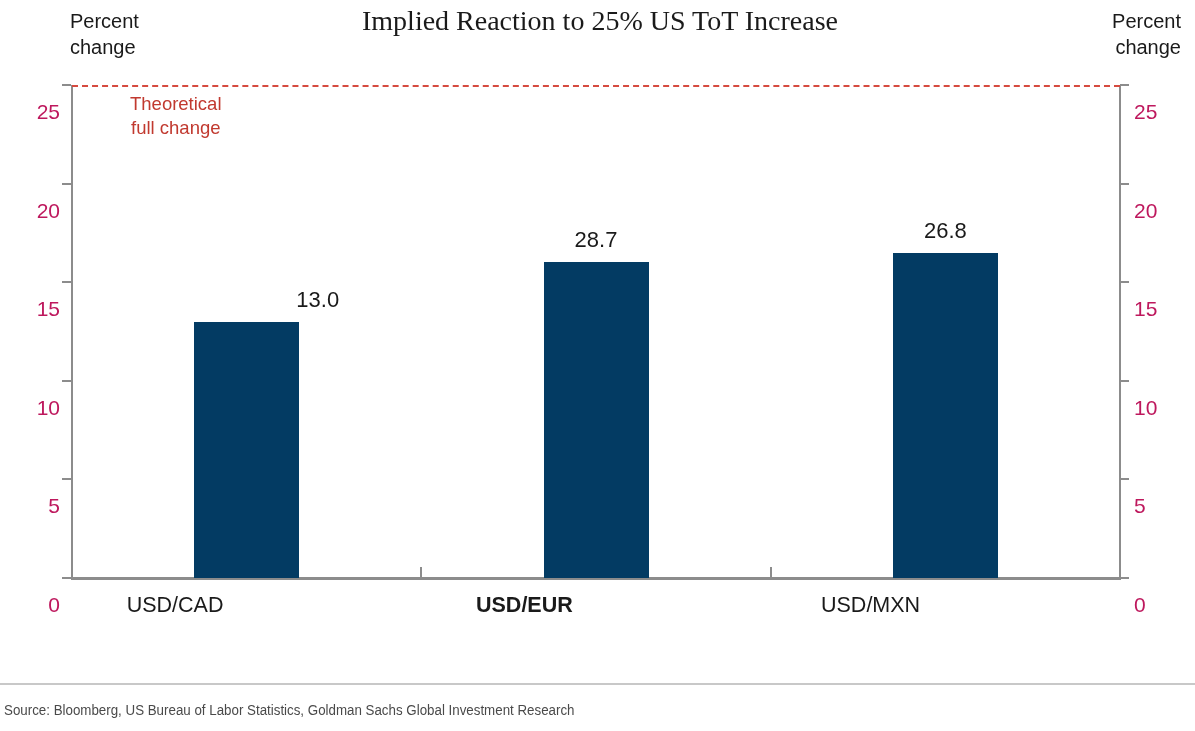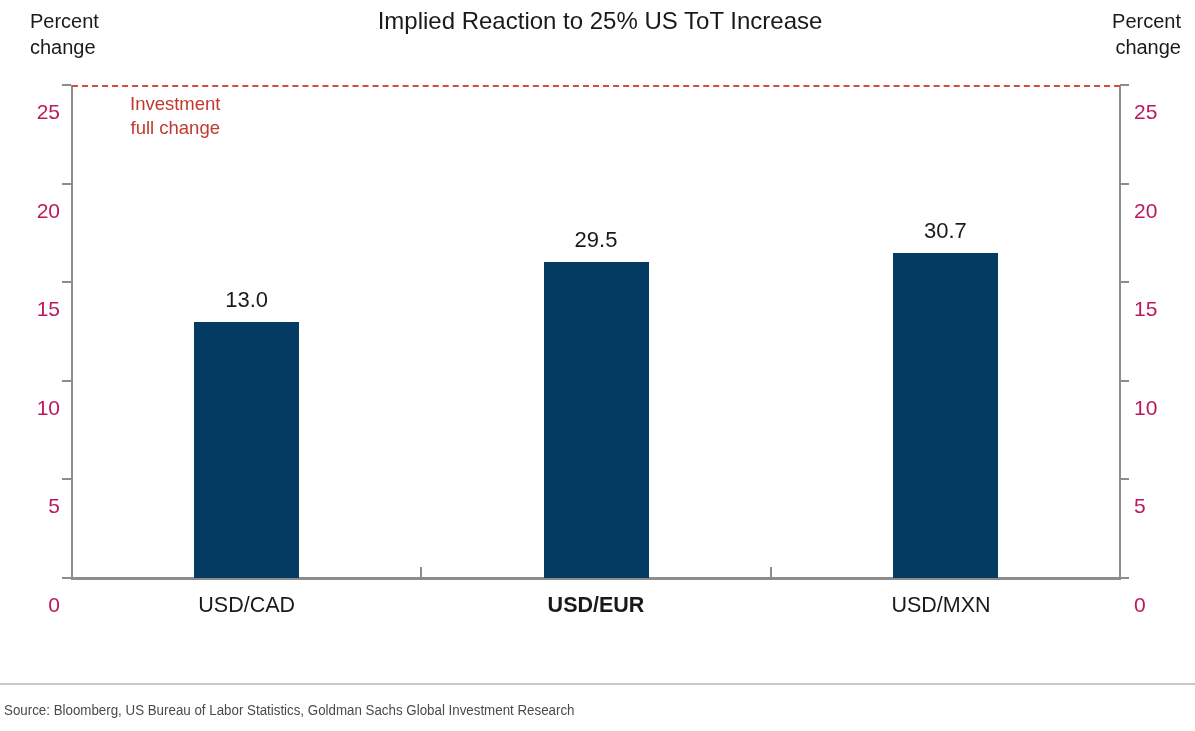--- a/index.html
+++ b/index.html
@@ -26,32 +26,34 @@
     height: 731px;
   }
 
   
   #chart-title {
     position: absolute;
     left: 180px;
     top: 8px;
     width: 840px;
     text-align: center;
-    font-size: 24px;
+    font-size: 28px;
     line-height: 26px;
     color: #1a1a1a;
     white-space: nowrap;
+    font-family: Liberation Serif, serif;
   }
 
   .axis-unit-label {
     position: absolute;
     top: 8px;
     font-size: 20px;
     line-height: 26px;
     color: #1a1a1a;
+    margin-left: 40px;
   }
   #axis-unit-left {
     left: 30px;
     text-align: left;
   }
   #axis-unit-right {
     right: 14px;
     text-align: right;
   }
   .axis-unit-label .unit-line {
@@ -170,21 +172,21 @@
     white-space: nowrap;
   }
 
   
   .category-label {
     position: absolute;
     top: 592px;
     font-size: 21.5px;
     line-height: 26px;
     color: #1a1a1a;
-    text-align: center;
+    text-align: left;
     white-space: nowrap;
   }
 
   
   #footer-divider {
     position: absolute;
     left: 0;
     top: 683px;
     width: 1195px;
     height: 2px;
@@ -251,36 +253,36 @@
         <div class="y-tick-label left" style="top: -10px;">25</div>
         <div class="y-tick-label right" style="top: -10px;">25</div>
       </div>
     <div id="x-sep-layer">
         <div class="x-sep-tick" style="left: 348.333px;"></div>
         <div class="x-sep-tick" style="left: 697.667px;"></div>
       </div>
     <div id="threshold-layer">
         <div id="threshold-line" style="top: 0px; border-top-color: rgb(214, 74, 63);"></div>
         <div id="threshold-annotation" style="left: 58px; top: 7px; color: rgb(193, 57, 47);">
-          <span class="ann-line">Investment</span>
+          <span class="ann-line">Theoretical</span>
           <span class="ann-line">full change</span>
         </div>
       </div>
     <div id="bars-layer">
         <div class="bar-group" style="left: 122.167px; width: 105px;">
           <div class="bar-rect" style="height: 256.36px; background: rgb(3, 59, 99);"></div>
-          <div class="bar-value-label" style="top: 203.64px;">13.0</div>
+          <div class="bar-value-label" style="top: 203.64px; text-align: right;">13.0</div>
         </div>
         <div class="bar-group" style="left: 471.5px; width: 105px;">
           <div class="bar-rect" style="height: 315.52px; background: rgb(3, 59, 99);"></div>
-          <div class="bar-value-label" style="top: 144.48px;">29.5</div>
+          <div class="bar-value-label" style="top: 144.48px;">28.7</div>
         </div>
         <div class="bar-group" style="left: 820.833px; width: 105px;">
           <div class="bar-rect" style="height: 325.38px; background: rgb(3, 59, 99);"></div>
-          <div class="bar-value-label" style="top: 134.62px;">30.7</div>
+          <div class="bar-value-label" style="top: 134.62px;">26.8</div>
         </div>
       </div>
   </div>
 
   <div id="categories-layer">
       <div class="category-label" style="left: 126.667px; width: 240px;">USD/CAD</div>
       <div class="category-label" style="left: 476px; width: 240px; font-weight: bold;">USD/EUR</div>
       <div class="category-label" style="left: 821px; width: 240px;">USD/MXN</div>
     </div>
 

